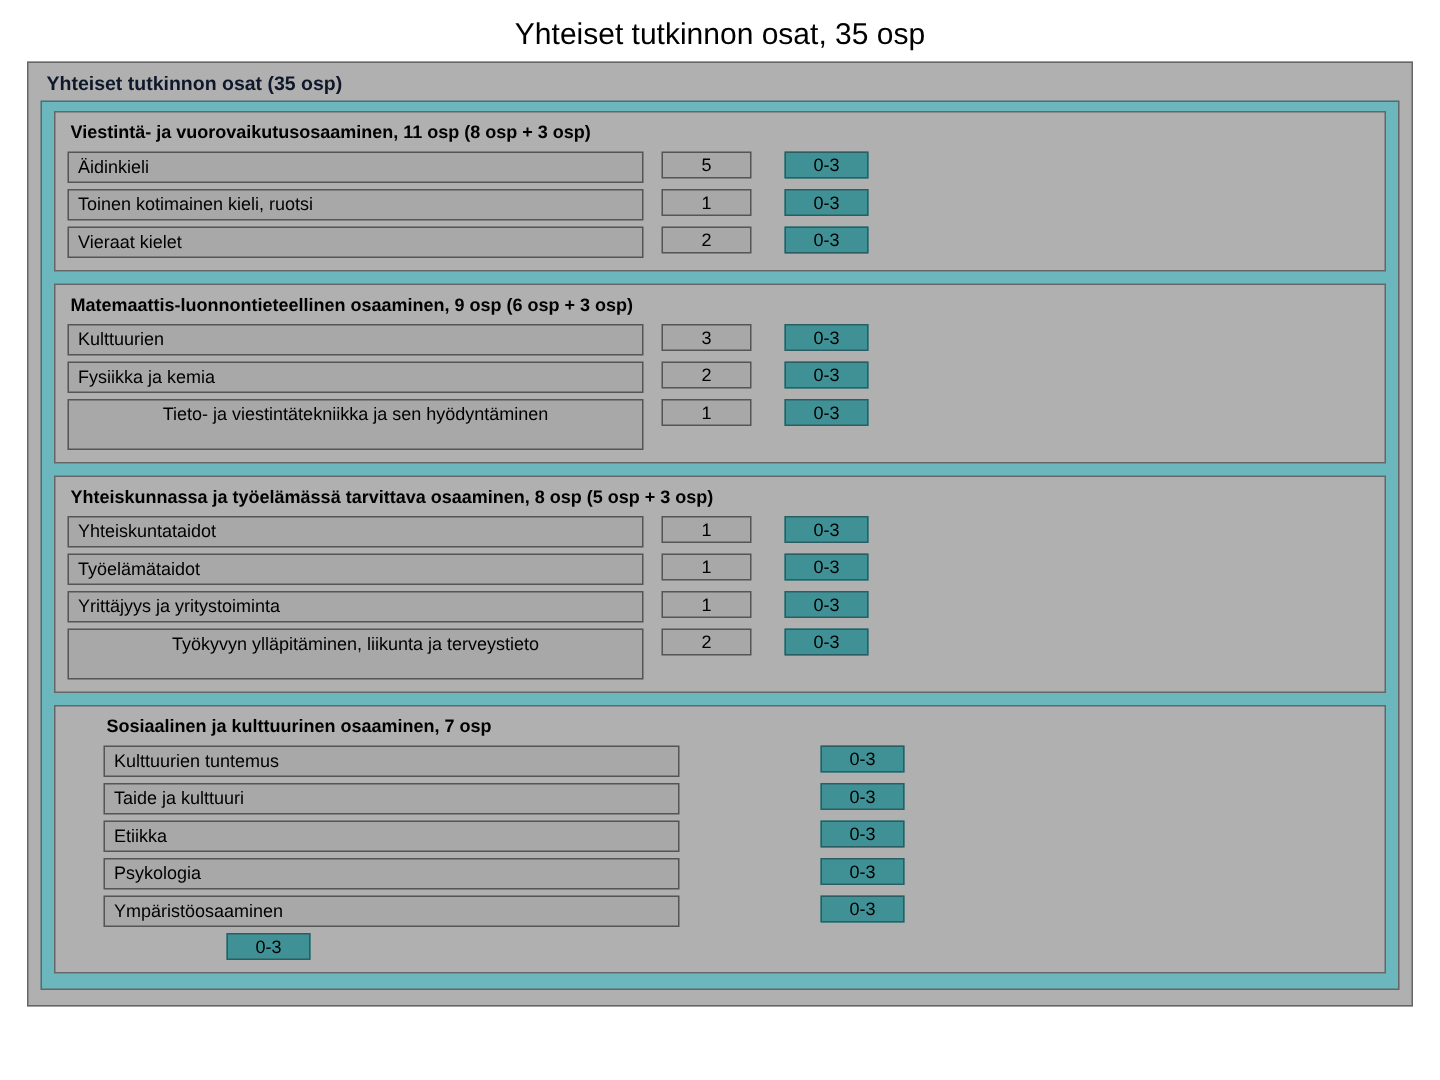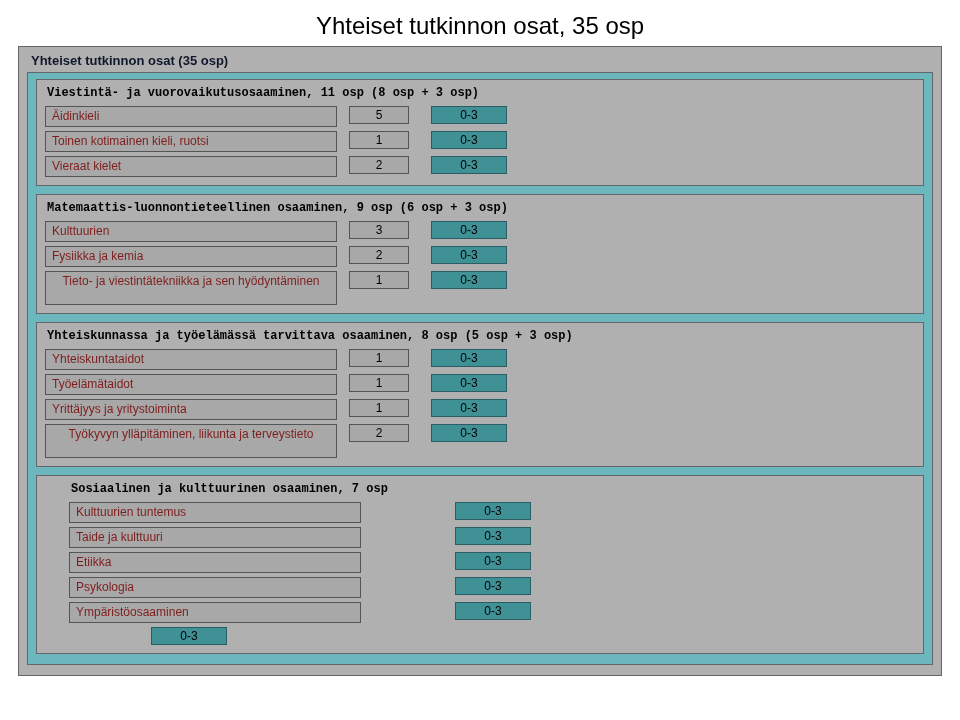--- a/index.html
+++ b/index.html
@@ -7,21 +7,21 @@
     margin: 0;
     padding: 0;
     font-family: Arial, sans-serif;
     background: #fff;
     width: 960px;
     height: 720px;
     overflow: hidden;
   }
   .page-title {
     text-align: center;
-    font-size: 24px;
+    font-size: 20px;
     padding: 12px 0 6px 0;
     color: #000;
   }
   .outer-frame {
     margin: 0 18px;
     border: 1px solid #666;
     background: #b0b0b0;
     padding: 4px 8px 10px 8px;
   }
   .outer-label {
@@ -40,35 +40,34 @@
     border: 1px solid #666;
     margin-bottom: 8px;
     padding: 4px 8px 8px 8px;
   }
   .section:last-child { margin-bottom: 0; padding-left: 32px; }
   .section-title {
     font-size: 12px;
     font-weight: bold;
     color: #000;
     padding: 2px 0 6px 2px;
-    font-family: Liberation Mono, monospace;
   }
   .row {
     display: flex;
     align-items: flex-start;
     margin-bottom: 4px;
   }
   .row:last-child { margin-bottom: 0; }
   .name-cell {
-    width: 292px;
+    width: 384px;
     min-height: 18px;
     background: #a8a8a8;
     border: 1px solid #555;
     font-size: 12px;
-    color: #7f1d1d;
+    color: #000000;
     padding: 2px 6px;
     line-height: 1.25;
     margin-right: 12px;
   }
   .name-cell.tall { min-height: 34px; text-align: center; }
   .credit-cell {
     width: 60px;
     height: 18px;
     background: #a8a8a8;
     border: 1px solid #555;
@@ -76,21 +75,21 @@
     color: #000;
     text-align: center;
     line-height: 16px;
     margin-right: 22px;
   }
   .credit-spacer {
     width: 60px;
     margin-right: 22px;
   }
   .range-cell {
-    width: 76px;
+    width: 56px;
     height: 18px;
     background: #3f9196;
     border: 1px solid #2a5e62;
     font-size: 12px;
     color: #000;
     text-align: center;
     line-height: 16px;
   }
 </style>
 </head>

